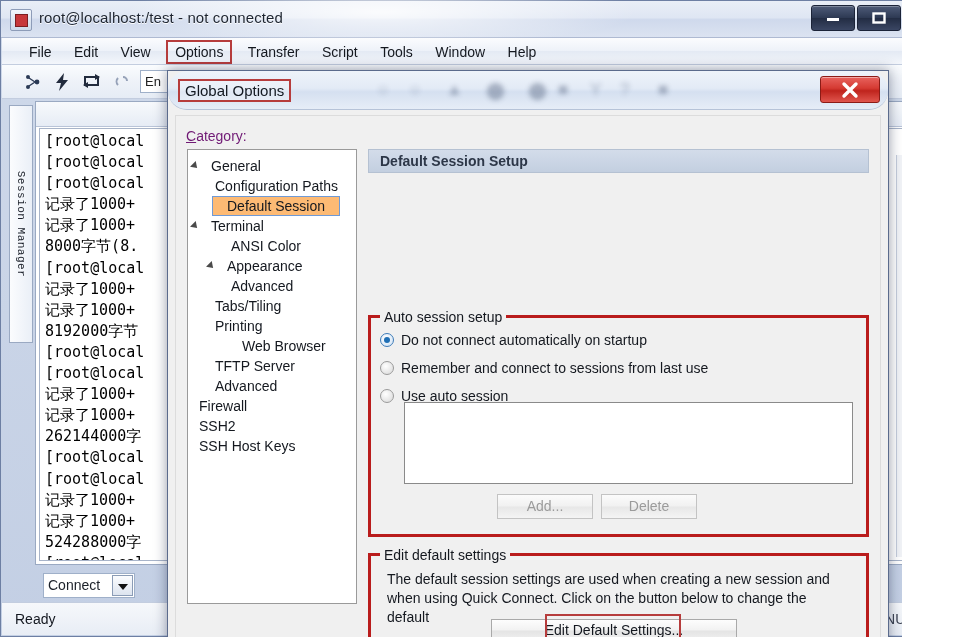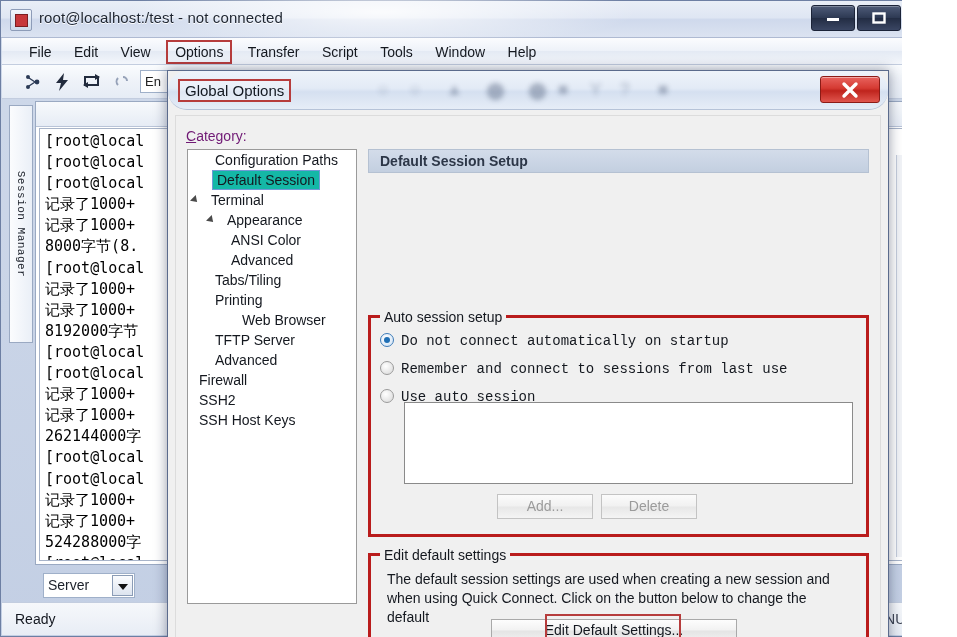--- a/index.html
+++ b/index.html
@@ -265,21 +265,21 @@
     border:1px solid #9a9a9a;
     box-sizing:border-box;
     overflow:hidden;
   }
   .tnode {
     position:relative; font-size:14px; color:#14181f;
     height:20px; line-height:20px; white-space:nowrap;
   }
   .tnode .lbl { display:inline-block; padding:0 3px; }
   .tnode.sel .lbl {
-    background:#14b8a6; border:1px solid #6f9ad6; padding:0 4px;
+    background:#fdba74; border:1px solid #6f9ad6; padding:0 14px;
     line-height:18px;
   }
   .tri {
     position:absolute; top:6px; width:0; height:0;
     border-top:4.5px solid transparent;
     border-bottom:4.5px solid transparent;
     border-left:6px solid #4a4a4a;
     transform: rotate(45deg);
   }
 
@@ -312,21 +312,21 @@
     border-radius:50%;
     background: radial-gradient(circle at 40% 35%, #ffffff, #e3e3e3 70%);
     border:1px solid #9b9b9b;
     box-sizing:border-box;
   }
   .radio.on { border:1px solid #3f7cb8; background: radial-gradient(circle at 40% 35%, #ffffff, #dbe9f7 70%); }
   .radio.on::after {
     content:""; position:absolute; left:3px; top:3px; width:6px; height:6px;
     border-radius:50%; background:#1f6fb5;
   }
-  .radio-row .rtext { display:inline-block; margin-left:21px;font-family:Liberation Mono, monospace; }
+  .radio-row .rtext { display:inline-block; margin-left:21px; }
 
   #session-list {
     position:absolute; left:33px; top:84px; right:13px; height:82px;
     background:#ffffff; border:1px solid #8a8a8a; box-sizing:border-box;
   }
   .dbtn {
     position:absolute; height:25px;
     background: linear-gradient(180deg,#fbfbfb 0%, #f1f1f1 48%, #e7e7e7 52%, #f4f4f4 100%);
     border:1px solid #c3c3c3; box-sizing:border-box;
     font-size:14px; color:#9b9b9b; text-align:center; line-height:23px;
@@ -463,21 +463,21 @@
 524288000字
 [root@local
 [root@local
 [root@local
 [root@local</div>
         <div id="term-vsb"></div>
       </div>
     </div>
 
     <div id="bottom-combo">
-      <span>Server</span>
+      <span>Connect</span>
       <span id="bottom-combo-btn"></span>
     </div>
 
     <div id="right-navs">
       <span class="navarrow" style="left:0">
         <svg width="20" height="22" viewBox="0 0 20 22">
             <path d="M12 5 L6 11 L12 17 Z" fill="none" stroke="#5c6780" stroke-width="1.3"></path>
           </svg>
       </span>
       <span class="navarrow" style="left:24px">
@@ -541,25 +541,26 @@
       </div>
     </div>
 
     <div id="dlg-body">
 
       <div id="cat-label">
         <u>C</u><span>ategory:</span>
       </div>
 
       <div id="cat-tree">
+          <div class="tnode" style="padding-left: 8px; margin-top: 6px;"><span class="tri" style="left: 4px;"></span><span class="lbl" style="margin-left: 12px;">General</span></div>
           <div class="tnode" style="padding-left: 24px; margin-top: 0px;"><span class="lbl" style="margin-left: 0px;">Configuration Paths</span></div>
           <div class="tnode sel" style="padding-left: 24px; margin-top: 0px;"><span class="lbl" style="margin-left: 0px;">Default Session</span></div>
           <div class="tnode" style="padding-left: 8px; margin-top: 0px;"><span class="tri" style="left: 4px;"></span><span class="lbl" style="margin-left: 12px;">Terminal</span></div>
+          <div class="tnode" style="padding-left: 40px; margin-top: 0px;"><span class="lbl" style="margin-left: 0px;">ANSI Color</span></div>
           <div class="tnode" style="padding-left: 24px; margin-top: 0px;"><span class="tri" style="left: 20px;"></span><span class="lbl" style="margin-left: 12px;">Appearance</span></div>
-          <div class="tnode" style="padding-left: 40px; margin-top: 0px;"><span class="lbl" style="margin-left: 0px;">ANSI Color</span></div>
           <div class="tnode" style="padding-left: 40px; margin-top: 0px;"><span class="lbl" style="margin-left: 0px;">Advanced</span></div>
           <div class="tnode" style="padding-left: 24px; margin-top: 0px;"><span class="lbl" style="margin-left: 0px;">Tabs/Tiling</span></div>
           <div class="tnode" style="padding-left: 24px; margin-top: 0px;"><span class="lbl" style="margin-left: 0px;">Printing</span></div>
           <div class="tnode" style="padding-left: 24px; margin-top: 0px; margin-left: 27px;"><span class="lbl" style="margin-left: 0px;">Web Browser</span></div>
           <div class="tnode" style="padding-left: 24px; margin-top: 0px;"><span class="lbl" style="margin-left: 0px;">TFTP Server</span></div>
           <div class="tnode" style="padding-left: 24px; margin-top: 0px;"><span class="lbl" style="margin-left: 0px;">Advanced</span></div>
           <div class="tnode" style="padding-left: 8px; margin-top: 0px;"><span class="lbl" style="margin-left: 0px;">Firewall</span></div>
           <div class="tnode" style="padding-left: 8px; margin-top: 0px;"><span class="lbl" style="margin-left: 0px;">SSH2</span></div>
           <div class="tnode" style="padding-left: 8px; margin-top: 0px;"><span class="lbl" style="margin-left: 0px;">SSH Host Keys</span></div>
         </div>

